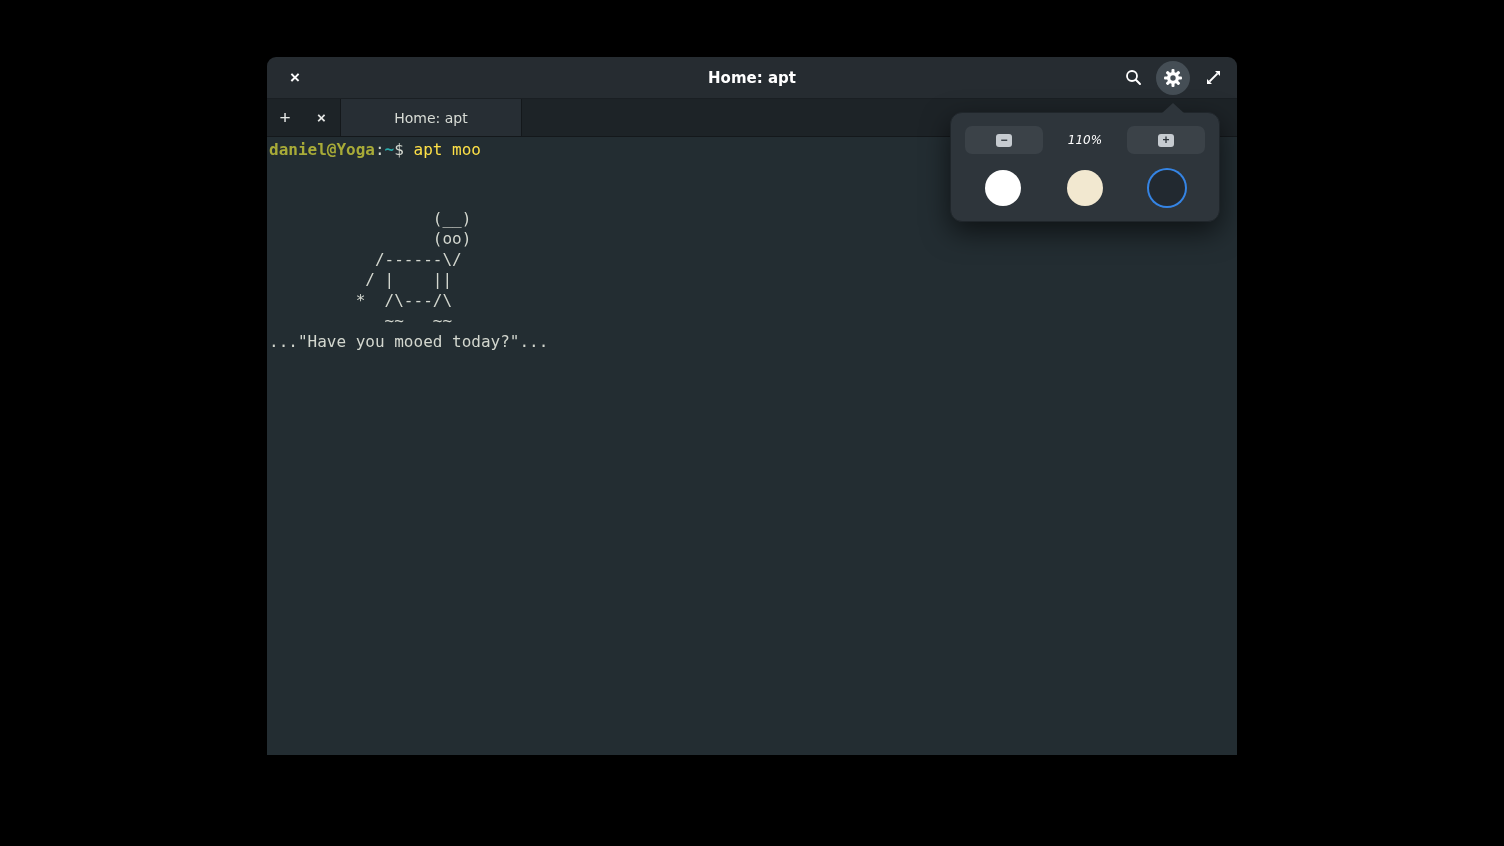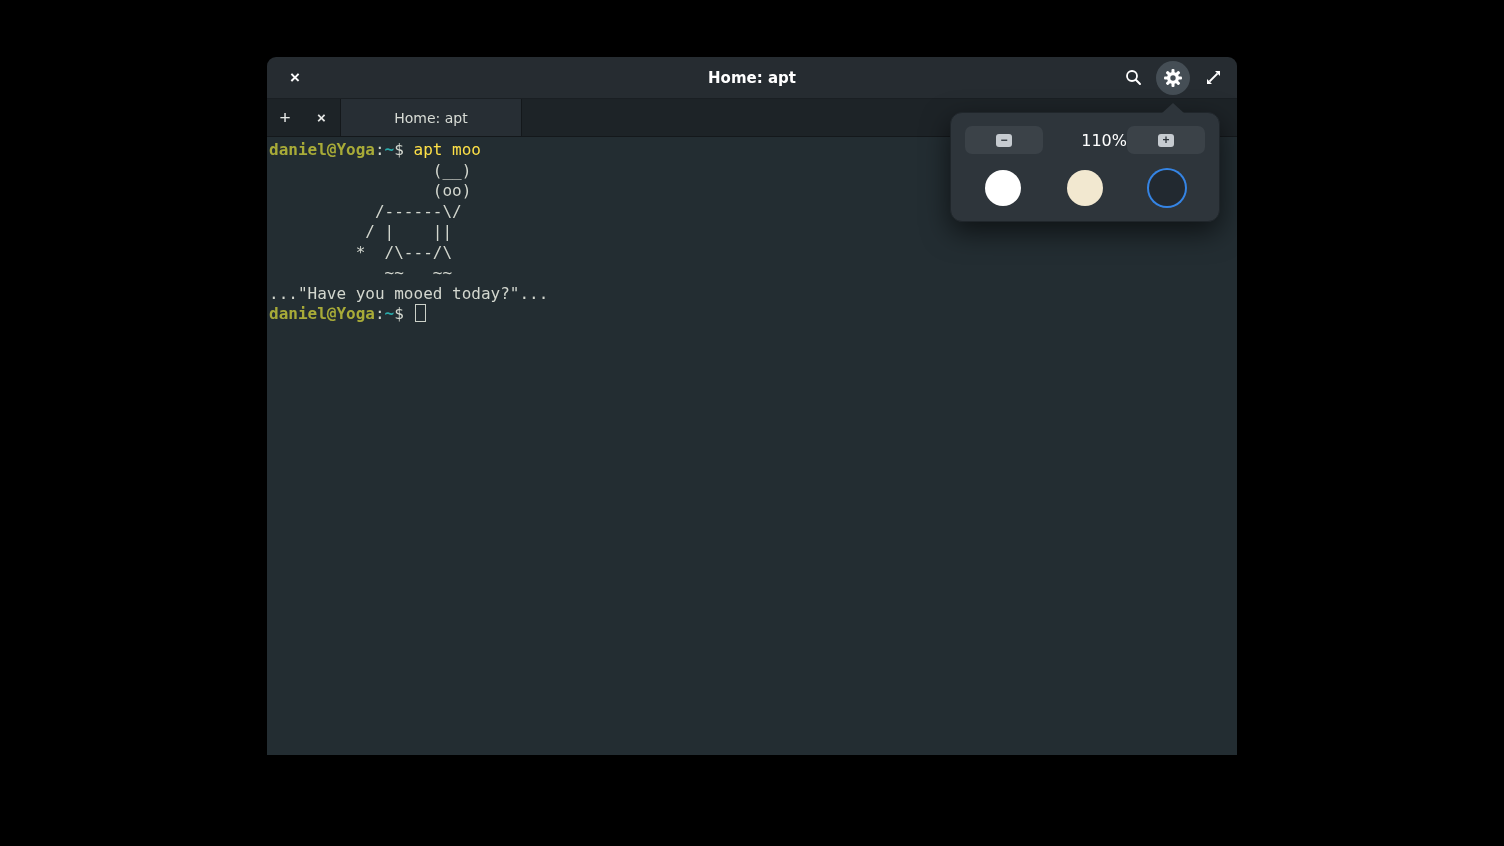--- a/index.html
+++ b/index.html
@@ -32,39 +32,39 @@
   .tab.active { background:#272e34; color:#d8dcd6; }
   .tab-1 { width:181px; }
   .tab-2 { width:221px; }
   .tab-filler { flex:1; }
 
   
   .terminal { height:618px; background:#232d32; padding:3px 0 0 2px;
               font-family:"DejaVu Sans Mono","Liberation Mono",monospace;
               font-size:16px; line-height:20.5px; color:#d3d7cf; overflow:hidden; }
   .term-line { white-space:pre; }
-  .term-pre  { white-space:pre; }
+  .term-pre  { white-space:pre;margin-top:48px; }
   .bold { font-weight:700; }
   .cursor { display:inline-block; width:11px; height:18px;
             border:1.5px solid #ccd1c9; vertical-align:-3px; margin-left:1px; }
 
   
   .popup { position:absolute; left:950px; top:112px; width:270px; z-index:50;
            background:#2e353b; border:1px solid #20262b; border-radius:12px;
            box-shadow:0 10px 28px rgba(0,0,0,.6); padding:13px 14px 15px 14px; }
   .popup-arrow { position:absolute; top:-10px; left:211px; width:0; height:0;
                  border-left:11px solid transparent; border-right:11px solid transparent;
                  border-bottom:10px solid #2e353b; }
   .zoom-row { display:flex; align-items:center; height:28px; }
   .zoom-btn { width:78px; height:28px; border:none; border-radius:7px; background:#3b4248;
               display:flex; align-items:center; justify-content:center; }
   .zoom-badge { width:16px; height:13px; background:#c6cbd0; border-radius:3px;
                 color:#2e353b; font-size:12px; font-weight:700; line-height:13px;
                 display:flex; align-items:center; justify-content:center; }
-  .zoom-level { flex:1; text-align:right; color:#ffffff; font-size:16px; }
+  .zoom-level { flex:1; text-align:center; color:#ffffff; font-size:12px;font-style:italic; }
   .theme-row { margin-top:16px; display:flex; justify-content:space-between; padding:0 20px; }
   .theme-circle { width:36px; height:36px; border-radius:50%; border:none; background:#888; }
 
   svg { display:block; }
 </style>
 </head>
 <body>
 
 <div class="window">
 
@@ -117,21 +117,20 @@
 
   <div class="terminal">
     <div class="term-line"><span class="bold" style="color: rgb(168, 171, 56);">daniel@Yoga</span><span style="color: rgb(211, 215, 207);">:</span><span class="bold" style="color: rgb(42, 169, 169);">~</span><span style="color: rgb(211, 215, 207);">$ </span><span style="color: #fde047;">apt moo</span></div>
     <div class="term-pre">                 (__)
                  (oo)
            /------\/
           / |    ||
          *  /\---/\
             ~~   ~~</div>
     <div class="term-line">..."Have you mooed today?"...</div>
-    <div class="term-line"><span class="bold" style="color: rgb(168, 171, 56);">daniel@Yoga</span><span style="color: rgb(211, 215, 207);">:</span><span class="bold" style="color: rgb(42, 169, 169);">~</span><span style="color: rgb(211, 215, 207);">$ </span><span class="cursor"></span></div>
   </div>
 
 </div>
 
 <div class="popup">
   <div class="popup-arrow"></div>
   <div class="zoom-row">
     <button class="zoom-btn">
       <span class="zoom-badge">−</span>
     </button>

